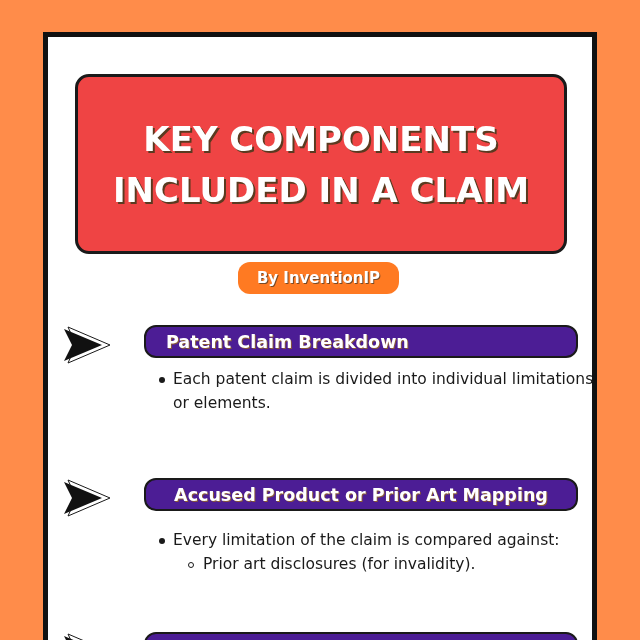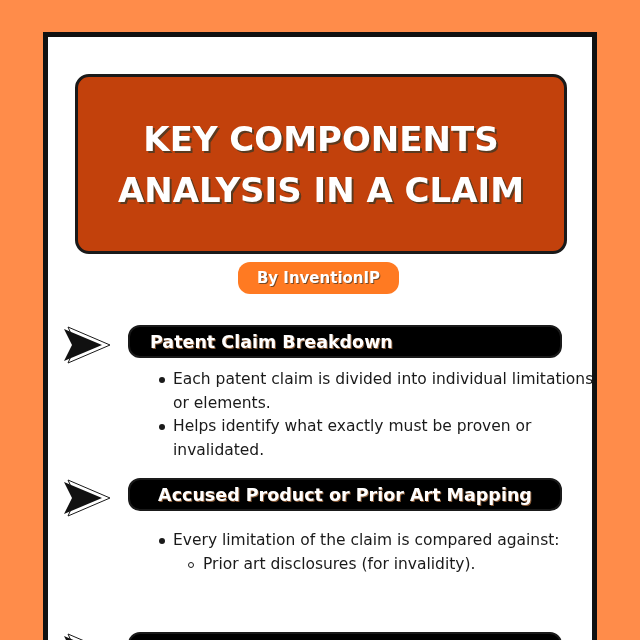--- a/index.html
+++ b/index.html
@@ -12,21 +12,21 @@
     .frame {
       position: absolute; left: 43px; top: 32px;
       width: 544px; height: 640px;
       background: #FFFFFF;
       border: 5px solid #111111;
       box-sizing: content-box;
     }
     .title-box {
       position: absolute; left: 75px; top: 74px;
       width: 486px; height: 174px;
-      background: #c2410c;
+      background: #ef4444;
       border: 3px solid #1A1A1A;
       border-radius: 14px;
       display: flex; align-items: center; justify-content: center;
       text-align: center;
     }
     .title-text {
       color: #FFFFFF;
       font-family: "DejaVu Sans", sans-serif;
       font-weight: bold;
       font-size: 34px;
@@ -41,23 +41,23 @@
       background: #FF7A22;
       border-radius: 12px;
       display: flex; align-items: center; justify-content: center;
       color: #FFFFFF; font-weight: bold; font-size: 15px;
       text-shadow: 1px 1px 0 #7a4a25;
     }
     .arrow {
       position: absolute; width: 50px; height: 40px;
     }
     .section-header {
-      position: absolute; left: 128px;
+      position: absolute; left: 144px;
       width: 434px; height: 33px;
-      background: #000000;
+      background: #4c1d95;
       border: 2px solid #1A1A1A;
       border-radius: 12px;
       box-sizing: border-box;
       color: #FFFFFF; font-weight: bold; font-size: 17.5px;
       display: flex; align-items: center;
       text-shadow: 1px 1px 0 #8a5a35;
       white-space: nowrap;
     }
     .section-header.left { padding-left: 20px; }
     .section-header.center { justify-content: center; }
@@ -78,34 +78,33 @@
     }
   </style>
 </head>
 <body>
 
 <div class="frame"></div>
 
 <div class="title-box">
   <div class="title-text">
     <div>KEY COMPONENTS</div>
-    <div>ANALYSIS IN A CLAIM</div>
+    <div>INCLUDED IN A CLAIM</div>
   </div>
 </div>
 
 <div class="byline">By InventionIP</div>
 
 <svg class="arrow" style="left:62px; top:325px;" viewBox="0 0 50 40">
   <polygon points="6,2 48,20 6,38 14,20" fill="#FFFFFF" stroke="#1A1A1A" stroke-width="1"></polygon>
   <polygon points="2,4 40,20 2,36 10,20" fill="#111111"></polygon>
 </svg>
 <div class="section-header left" style="top:325px;">Patent Claim Breakdown</div>
 <ul class="bullets" style="top:368px;">
   <li>Each patent claim is divided into individual limitations or elements.</li>
-  <li>Helps identify what exactly must be proven or invalidated.</li>
 </ul>
 
 <svg class="arrow" style="left:62px; top:478px;" viewBox="0 0 50 40">
   <polygon points="6,2 48,20 6,38 14,20" fill="#FFFFFF" stroke="#1A1A1A" stroke-width="1"></polygon>
   <polygon points="2,4 40,20 2,36 10,20" fill="#111111"></polygon>
 </svg>
 <div class="section-header center" style="top:478px;">Accused Product or Prior Art Mapping</div>
 <ul class="bullets" style="top:517px;margin-top:12px;">
   <li>Every limitation of the claim is compared against:</li>
   <li class="sub">Prior art disclosures (for invalidity).</li>

